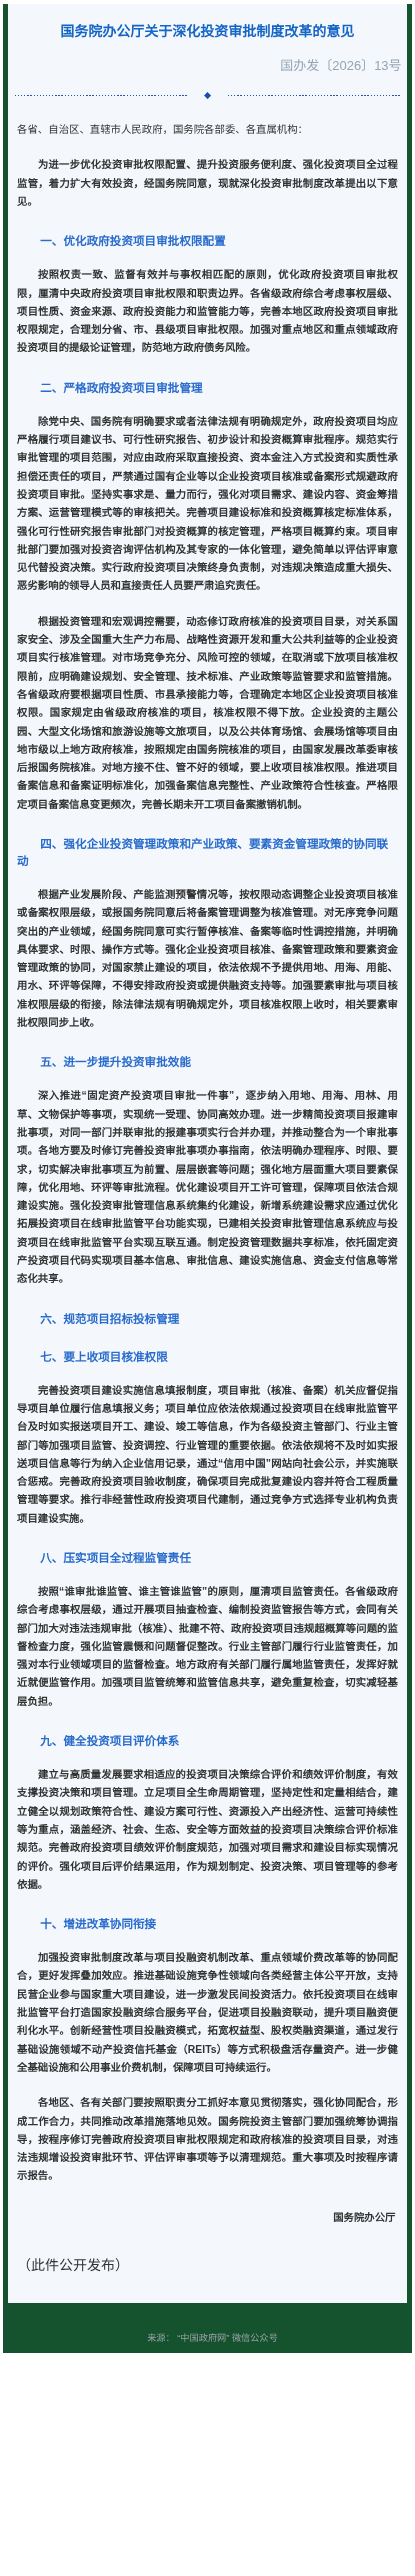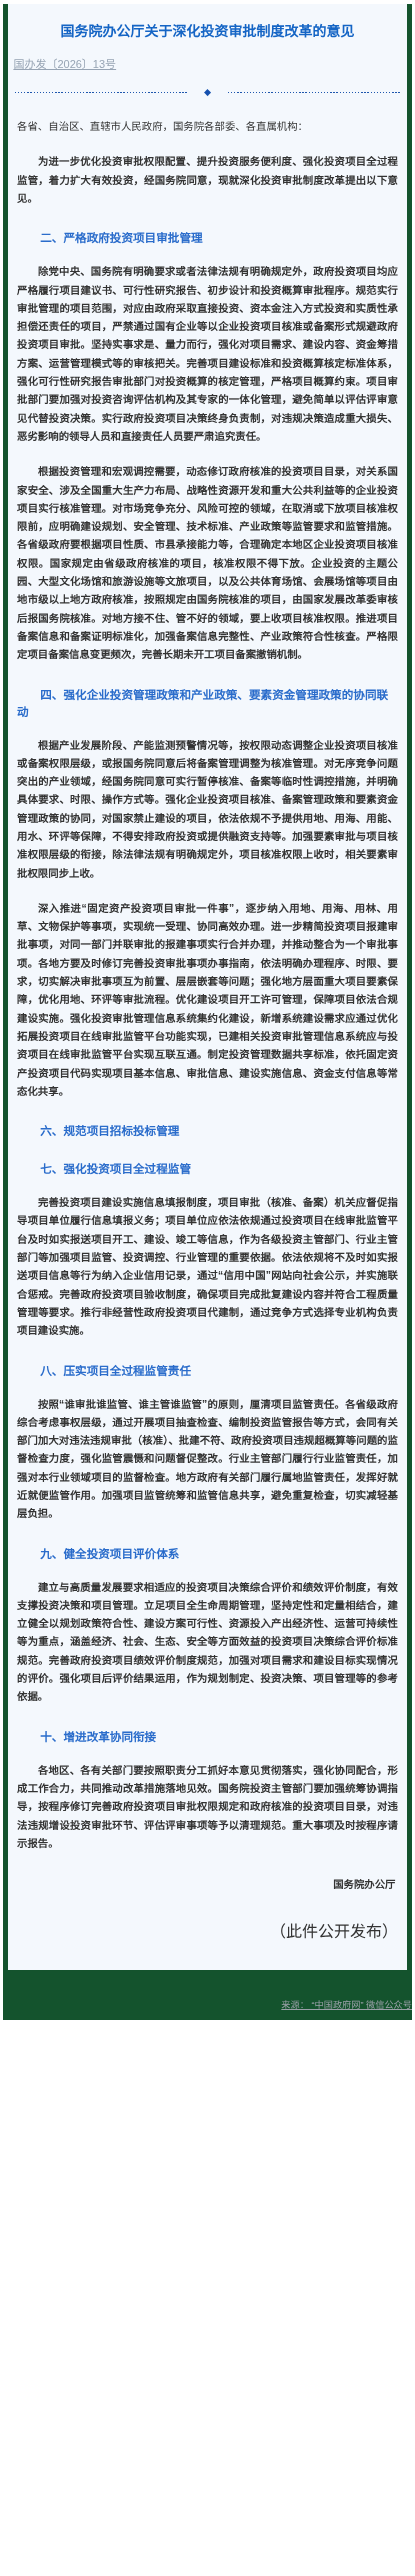--- a/index.html
+++ b/index.html
@@ -20,25 +20,24 @@
   }
   .doc-title {
     margin: 0 18.3px 13.4px 18.3px;
     text-align: center;
     font-size: 14px;
     line-height: 19.5px;
     font-weight: bold;
     color: #1565c5;
   }
   .doc-number {
-    text-align: left;
-    font-size: 11px;
+    text-align: right;
+    font-size: 13px;
     color: #97a4b4;
     margin: 0 0 17px 0;
-    text-decoration: underline;
   }
   .divider {
     display: flex;
     align-items: center;
     margin: 0 1.2px 21px 1.2px;
   }
   .divider .dotline {
     flex: 1 1 auto;
     height: 1.8px;
     background: repeating-linear-gradient(90deg, #1f57ae 0 1.2px, rgba(0,0,0,0) 1.2px 3.1px);
@@ -77,33 +76,32 @@
   }
   .signature {
     margin: 21px 6.1px 0 3.7px;
     text-align: right;
     font-size: 10.4px;
     line-height: 21px;
     color: #333333;
     font-weight: bold;
   }
   .public-note {
-    font-size: 16px;
+    font-size: 14px;
     line-height: 18.3px;
     color: #333333;
     margin: 28px 3.7px 0 3.7px;
-    text-align: right;
+    text-align: left;
   }
   .source-footer {
     margin: 27px 0 0 10px;
     padding-bottom: 8.5px;
     font-size: 9.2px;
     color: #9aa0a8;
-    text-align: right;
-    text-decoration: underline;
+    text-align: center;
   }
 </style>
 </head>
 <body>
 
 <div class="page">
   <div class="panel">
 
     <h1 class="doc-title">国务院办公厅关于深化投资审批制度改革的意见</h1>
 
@@ -113,34 +111,38 @@
       <span class="dotline"></span>
       <span class="diamond">◆</span>
       <span class="dotline"></span>
     </div>
 
     <p class="salutation">各省、自治区、直辖市人民政府，国务院各部委、各直属机构：</p>
 
     <p class="para">为进一步优化投资审批权限配置、提升投资服务便利度、强化投资项目全过程监管，着力扩大有效投资，经国务院同意，现就深化投资审批制度改革提出以下意见。</p>
 
     <div id="sections">
+        <h2 class="sec-heading">一、优化政府投资项目审批权限配置</h2>
+        <p class="para">按照权责一致、监督有效并与事权相匹配的原则，优化政府投资项目审批权限，厘清中央政府投资项目审批权限和职责边界。各省级政府综合考虑事权层级、项目性质、资金来源、政府投资能力和监管能力等，完善本地区政府投资项目审批权限规定，合理划分省、市、县级项目审批权限。加强对重点地区和重点领域政府投资项目的提级论证管理，防范地方政府债务风险。</p>
         <h2 class="sec-heading">二、严格政府投资项目审批管理</h2>
         <p class="para">除党中央、国务院有明确要求或者法律法规有明确规定外，政府投资项目均应严格履行项目建议书、可行性研究报告、初步设计和投资概算审批程序。规范实行审批管理的项目范围，对应由政府采取直接投资、资本金注入方式投资和实质性承担偿还责任的项目，严禁通过国有企业等以企业投资项目核准或备案形式规避政府投资项目审批。坚持实事求是、量力而行，强化对项目需求、建设内容、资金筹措方案、运营管理模式等的审核把关。完善项目建设标准和投资概算核定标准体系，强化可行性研究报告审批部门对投资概算的核定管理，严格项目概算约束。项目审批部门要加强对投资咨询评估机构及其专家的一体化管理，避免简单以评估评审意见代替投资决策。实行政府投资项目决策终身负责制，对违规决策造成重大损失、恶劣影响的领导人员和直接责任人员要严肃追究责任。</p>
         <p class="para">根据投资管理和宏观调控需要，动态修订政府核准的投资项目目录，对关系国家安全、涉及全国重大生产力布局、战略性资源开发和重大公共利益等的企业投资项目实行核准管理。对市场竞争充分、风险可控的领域，在取消或下放项目核准权限前，应明确建设规划、安全管理、技术标准、产业政策等监管要求和监管措施。各省级政府要根据项目性质、市县承接能力等，合理确定本地区企业投资项目核准权限。国家规定由省级政府核准的项目，核准权限不得下放。企业投资的主题公园、大型文化场馆和旅游设施等文旅项目，以及公共体育场馆、会展场馆等项目由地市级以上地方政府核准，按照规定由国务院核准的项目，由国家发展改革委审核后报国务院核准。对地方接不住、管不好的领域，要上收项目核准权限。推进项目备案信息和备案证明标准化，加强备案信息完整性、产业政策符合性核查。严格限定项目备案信息变更频次，完善长期未开工项目备案撤销机制。</p>
         <h2 class="sec-heading">四、强化企业投资管理政策和产业政策、要素资金管理政策的协同联动</h2>
         <p class="para">根据产业发展阶段、产能监测预警情况等，按权限动态调整企业投资项目核准或备案权限层级，或报国务院同意后将备案管理调整为核准管理。对无序竞争问题突出的产业领域，经国务院同意可实行暂停核准、备案等临时性调控措施，并明确具体要求、时限、操作方式等。强化企业投资项目核准、备案管理政策和要素资金管理政策的协同，对国家禁止建设的项目，依法依规不予提供用地、用海、用能、用水、环评等保障，不得安排政府投资或提供融资支持等。加强要素审批与项目核准权限层级的衔接，除法律法规有明确规定外，项目核准权限上收时，相关要素审批权限同步上收。</p>
+        <h2 class="sec-heading">五、进一步提升投资审批效能</h2>
         <p class="para">深入推进“固定资产投资项目审批一件事”，逐步纳入用地、用海、用林、用草、文物保护等事项，实现统一受理、协同高效办理。进一步精简投资项目报建审批事项，对同一部门并联审批的报建事项实行合并办理，并推动整合为一个审批事项。各地方要及时修订完善投资审批事项办事指南，依法明确办理程序、时限、要求，切实解决审批事项互为前置、层层嵌套等问题；强化地方层面重大项目要素保障，优化用地、环评等审批流程。优化建设项目开工许可管理，保障项目依法合规建设实施。强化投资审批管理信息系统集约化建设，新增系统建设需求应通过优化拓展投资项目在线审批监管平台功能实现，已建相关投资审批管理信息系统应与投资项目在线审批监管平台实现互联互通。制定投资管理数据共享标准，依托固定资产投资项目代码实现项目基本信息、审批信息、建设实施信息、资金支付信息等常态化共享。</p>
         <h2 class="sec-heading">六、规范项目招标投标管理</h2>
-        <h2 class="sec-heading">七、强化投资项目全过程监管</h2>
+        <h2 class="sec-heading">七、要上收项目核准权限</h2>
         <p class="para">完善投资项目建设实施信息填报制度，项目审批（核准、备案）机关应督促指导项目单位履行信息填报义务；项目单位应依法依规通过投资项目在线审批监管平台及时如实报送项目开工、建设、竣工等信息，作为各级投资主管部门、行业主管部门等加强项目监管、投资调控、行业管理的重要依据。依法依规将不及时如实报送项目信息等行为纳入企业信用记录，通过“信用中国”网站向社会公示，并实施联合惩戒。完善政府投资项目验收制度，确保项目完成批复建设内容并符合工程质量管理等要求。推行非经营性政府投资项目代建制，通过竞争方式选择专业机构负责项目建设实施。</p>
         <h2 class="sec-heading">八、压实项目全过程监管责任</h2>
         <p class="para">按照“谁审批谁监管、谁主管谁监管”的原则，厘清项目监管责任。各省级政府综合考虑事权层级，通过开展项目抽查检查、编制投资监管报告等方式，会同有关部门加大对违法违规审批（核准）、批建不符、政府投资项目违规超概算等问题的监督检查力度，强化监管震慑和问题督促整改。行业主管部门履行行业监管责任，加强对本行业领域项目的监督检查。地方政府有关部门履行属地监管责任，发挥好就近就便监管作用。加强项目监管统筹和监管信息共享，避免重复检查，切实减轻基层负担。</p>
         <h2 class="sec-heading">九、健全投资项目评价体系</h2>
         <p class="para">建立与高质量发展要求相适应的投资项目决策综合评价和绩效评价制度，有效支撑投资决策和项目管理。立足项目全生命周期管理，坚持定性和定量相结合，建立健全以规划政策符合性、建设方案可行性、资源投入产出经济性、运营可持续性等为重点，涵盖经济、社会、生态、安全等方面效益的投资项目决策综合评价标准规范。完善政府投资项目绩效评价制度规范，加强对项目需求和建设目标实现情况的评价。强化项目后评价结果运用，作为规划制定、投资决策、项目管理等的参考依据。</p>
         <h2 class="sec-heading">十、增进改革协同衔接</h2>
+        <p class="para">加强投资审批制度改革与项目投融资机制改革、重点领域价费改革等的协同配合，更好发挥叠加效应。推进基础设施竞争性领域向各类经营主体公平开放，支持民营企业参与国家重大项目建设，进一步激发民间投资活力。依托投资项目在线审批监管平台打造国家投融资综合服务平台，促进项目投融资联动，提升项目融资便利化水平。创新经营性项目投融资模式，拓宽权益型、股权类融资渠道，通过发行基础设施领域不动产投资信托基金（REITs）等方式积极盘活存量资产。进一步健全基础设施和公用事业价费机制，保障项目可持续运行。</p>
       </div>
 
     <p class="para">各地区、各有关部门要按照职责分工抓好本意见贯彻落实，强化协同配合，形成工作合力，共同推动改革措施落地见效。国务院投资主管部门要加强统筹协调指导，按程序修订完善政府投资项目审批权限规定和政府核准的投资项目目录，对违法违规增设投资审批环节、评估评审事项等予以清理规范。重大事项及时按程序请示报告。</p>
 
     <div class="signature">
       <div>国务院办公厅</div>
     </div>
 
     <p class="public-note">（此件公开发布）</p>
   </div>

